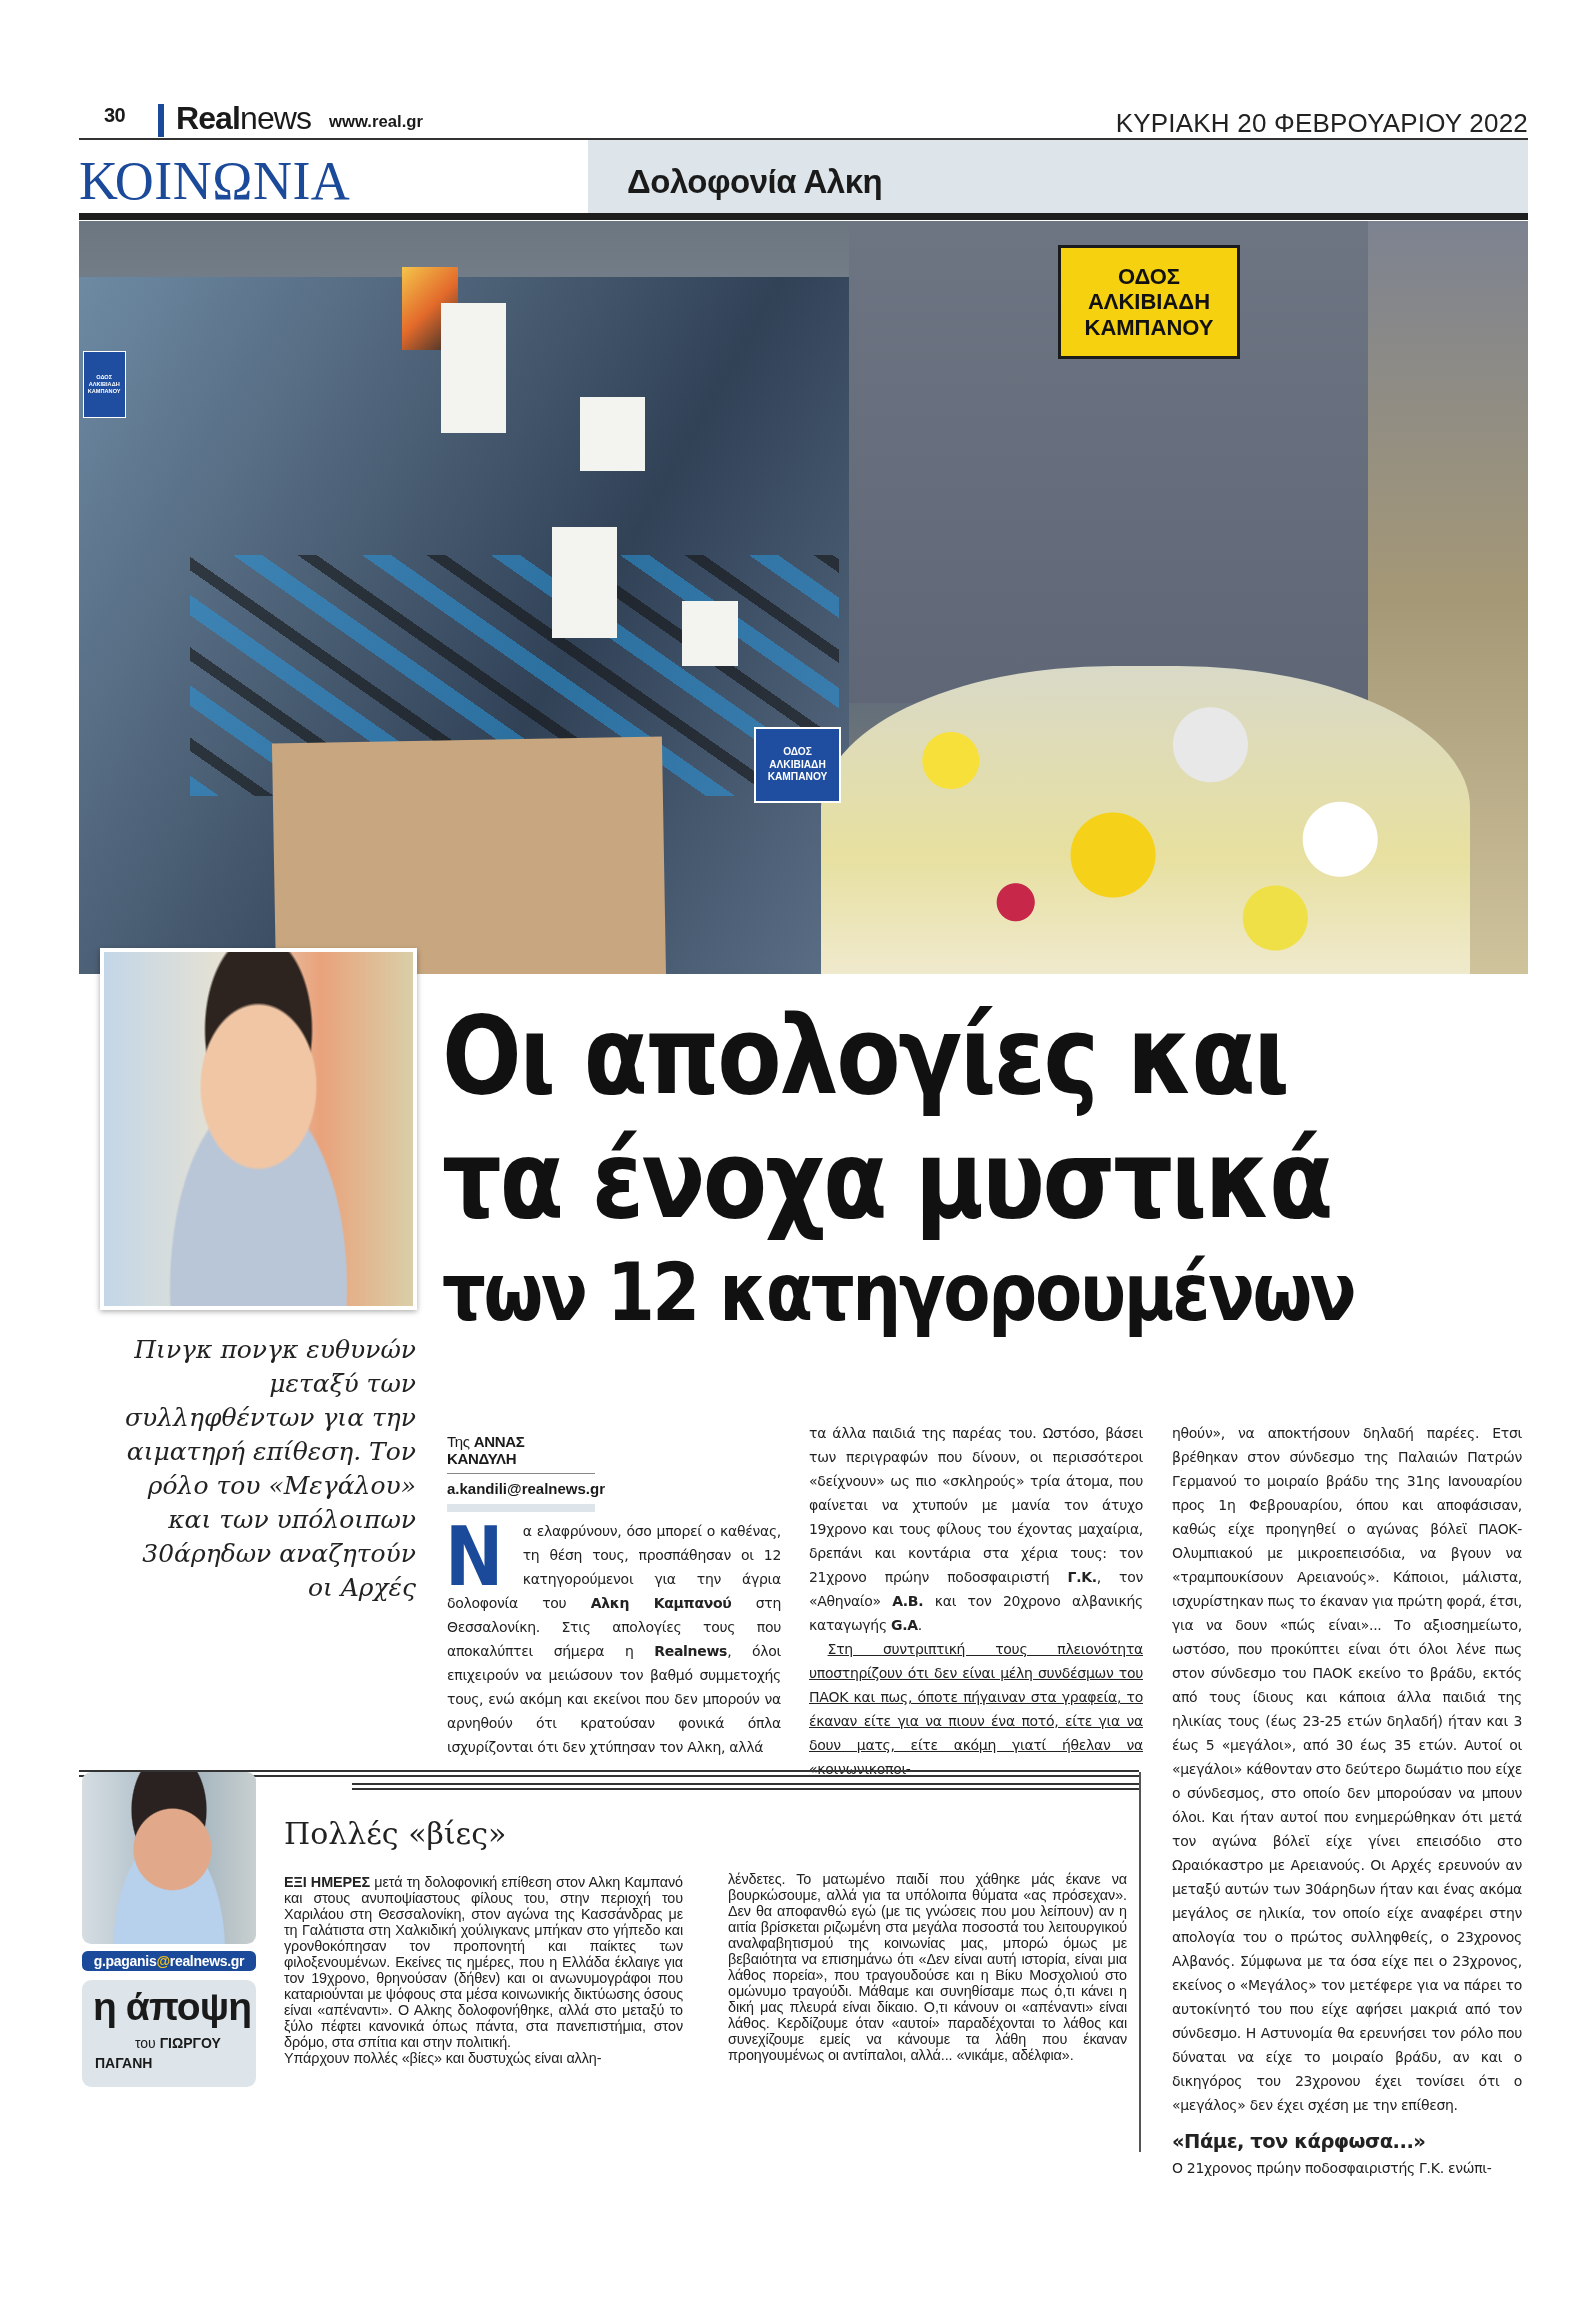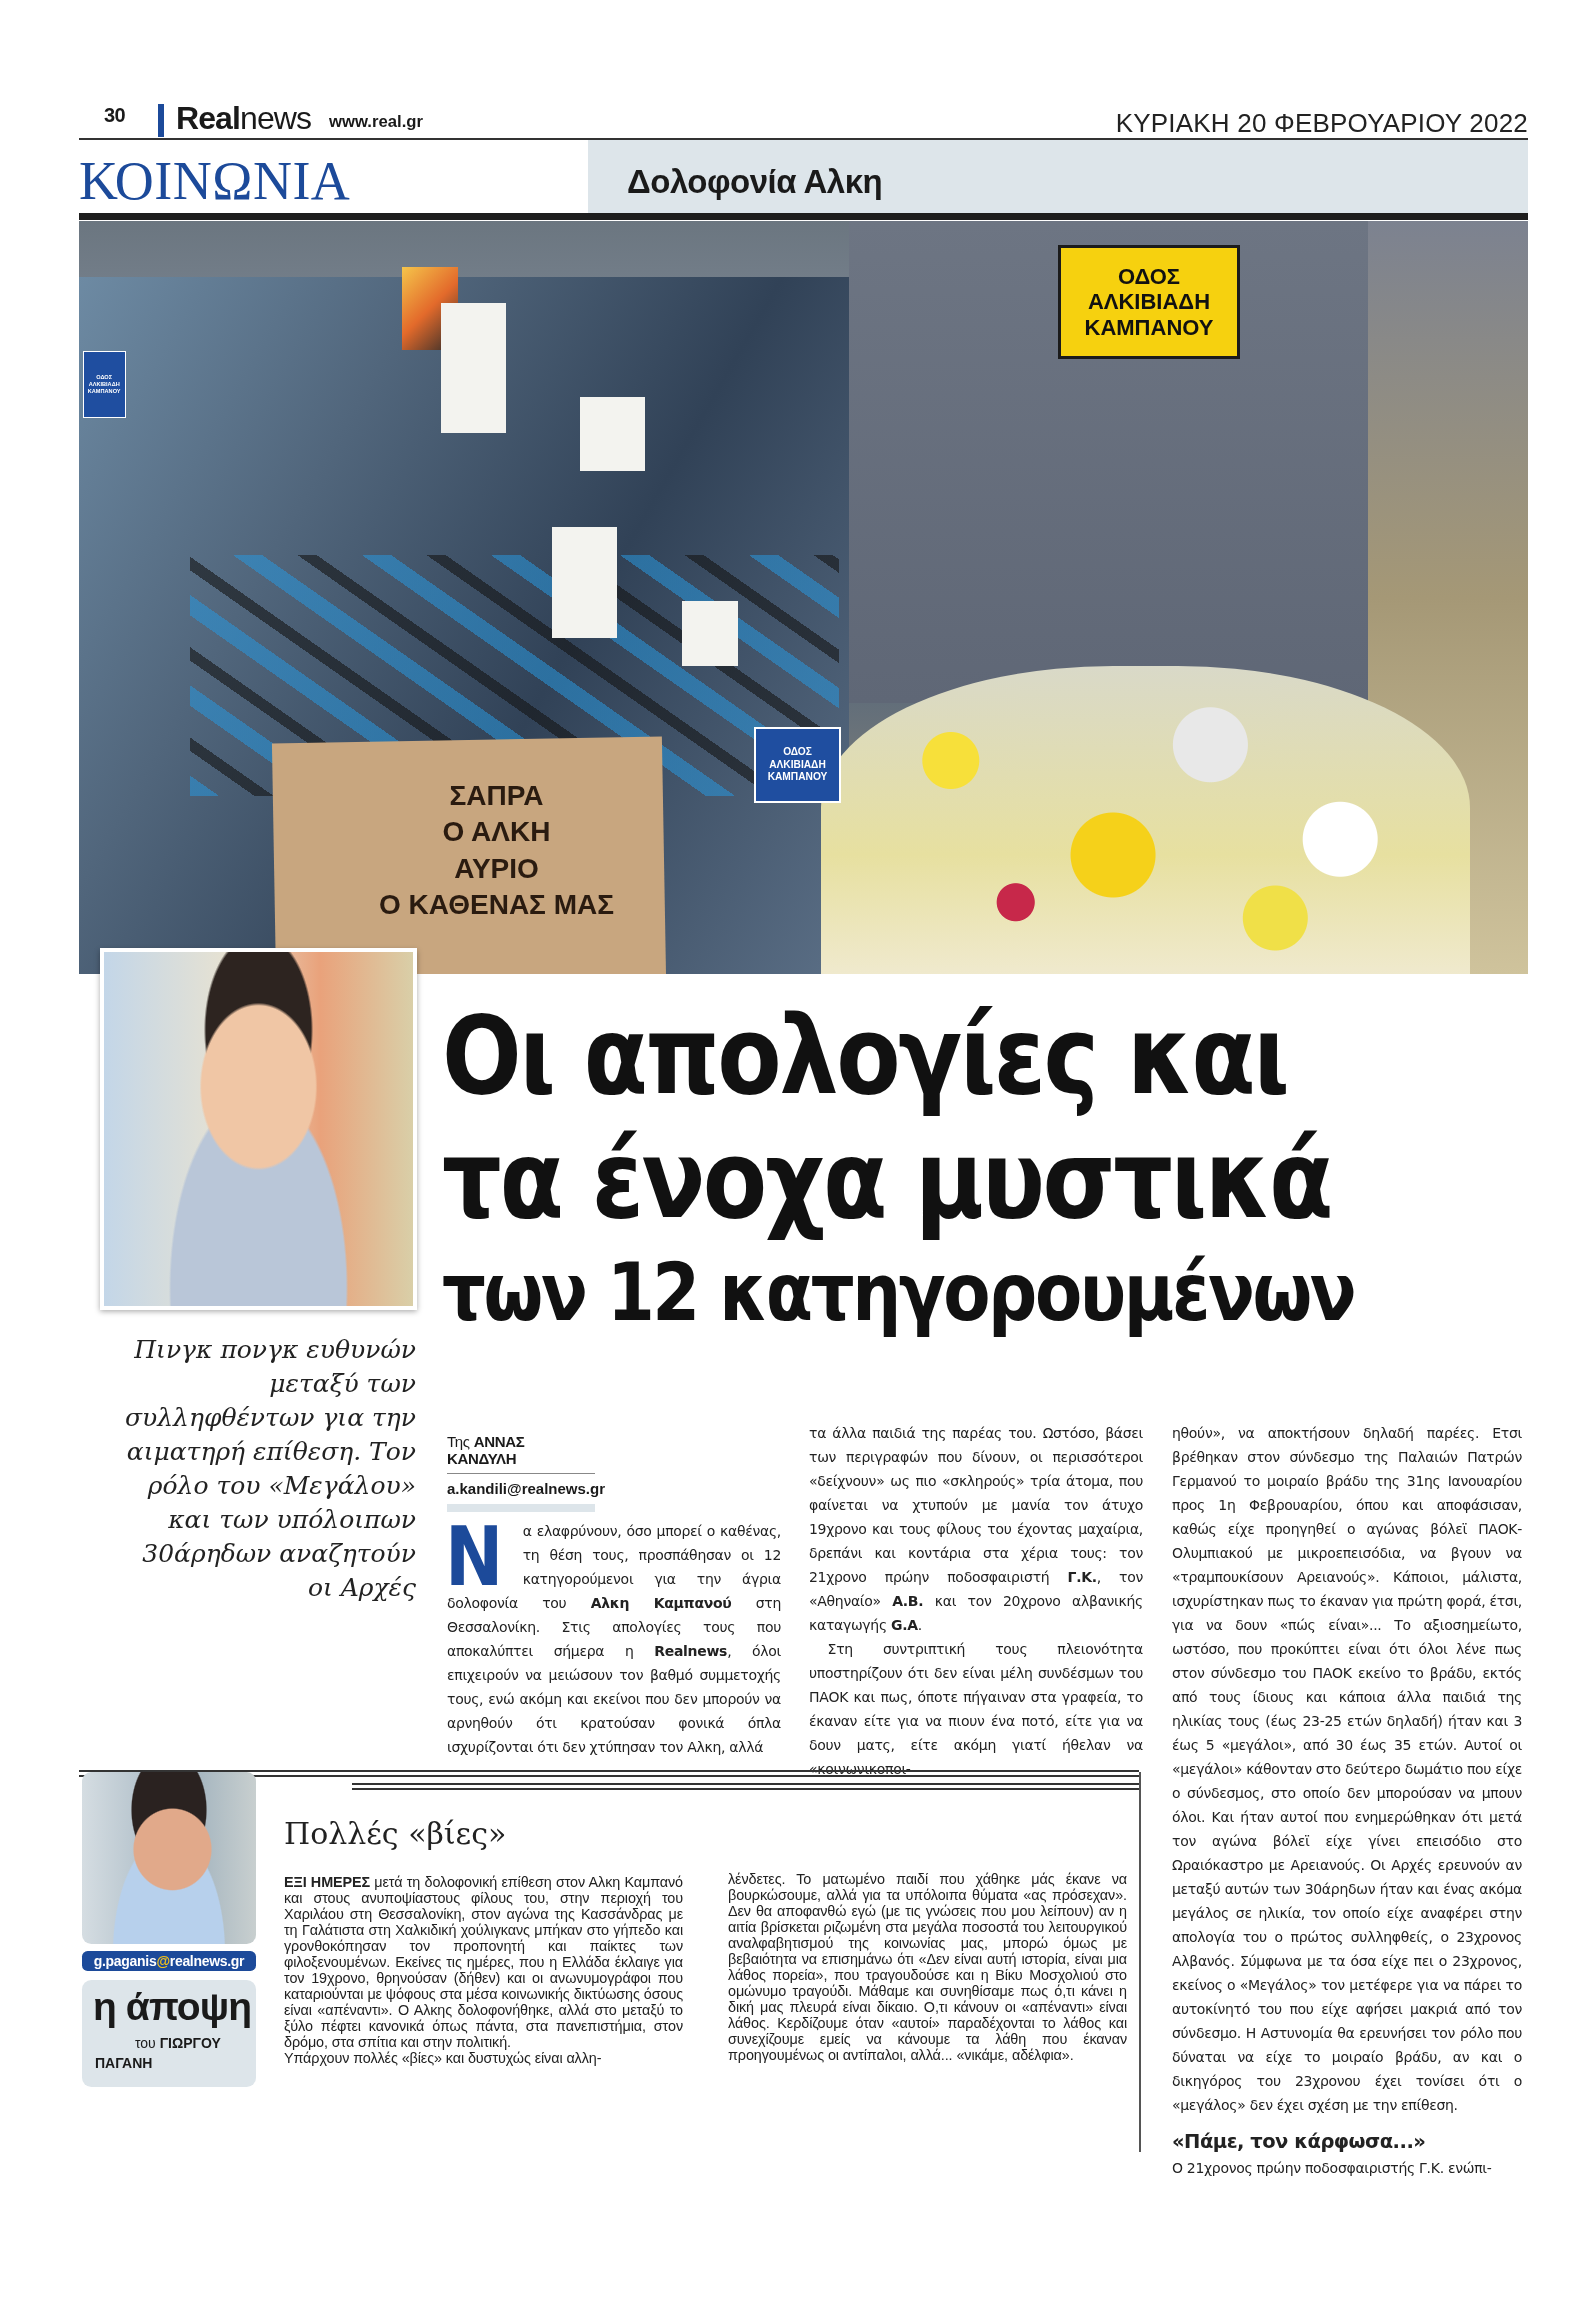--- a/index.html
+++ b/index.html
@@ -75,21 +75,21 @@
   .byline .rule{height:1.9px;background:#888;margin:5.6px 0 5.6px;}
   .byline .email{font-weight:bold;font-size:15px;}
   .byline .bar{height:7.4px;background:#dde5ea;margin-top:7.4px;}
 
   .col{font-family:"DejaVu Sans",sans-serif;font-size:14px;line-height:24px;color:#222;text-align:justify;letter-spacing:-0.3px;}
   .col p{margin:0;}
   .col1{left:447px;top:1519px;width:334px;}
   .col2{left:809px;top:1421px;width:334px;}
   .col3{left:1172px;top:1421px;width:350px;}
   .dropcap{float:left;font-family:"DejaVu Sans",sans-serif;font-weight:bold;color:#1c4a9a;font-size:82px;line-height:67px;margin:3.7px 9.3px 0 -1.9px;transform:scaleX(.85);transform-origin:left;}
-  .indent{text-indent:18.6px;}
+  .indent{text-indent:18.6px;text-decoration:underline;}
   .subhead{font-family:"DejaVu Sans",sans-serif;font-weight:bold;font-size:19.5px;line-height:28px;margin-top:11px;letter-spacing:-0.5px;}
 
   .sep-rule{left:79px;height:1.9px;background:#333;}
   .dbl{left:352px;width:787px;height:1.9px;background:#333;}
   .vrule{left:1139px;top:1772px;width:1.9px;height:380px;background:#555;}
 
   
   .op-photo{left:82px;top:1772px;width:174px;height:172px;border-radius:9.3px;overflow:hidden;
     background:radial-gradient(ellipse at 52% 45%,#e1a98a 0 30%,transparent 31%),
                radial-gradient(ellipse at 50% 22%,#2a2220 0 30%,transparent 31%),
@@ -127,26 +127,20 @@
   <div class="abs glass"></div>
   <div class="abs wall"></div>
   <div class="abs rightwall"></div>
   <div class="abs graffiti"></div>
   <div class="abs poster"></div>
   <div class="abs note" style="left:362px;top:82px;width:65px;height:130px;"></div>
   <div class="abs note" style="left:501px;top:176px;width:65px;height:74px;"></div>
   <div class="abs note" style="left:473px;top:306px;width:65px;height:111px;"></div>
   <div class="abs note" style="left:603px;top:380px;width:56px;height:65px;"></div>
   <div class="abs board"></div>
-  <div class="abs board-text">
-    <div>ΣΑΠΡΑ</div>
-    <div>Ο ΑΛΚΗ</div>
-    <div>ΑΥΡΙΟ</div>
-    <div>Ο ΚΑΘΕΝΑΣ ΜΑΣ</div>
-  </div>
   <div class="abs flowers"></div>
   <div class="abs sign">
     <div>ΟΔΟΣ</div>
     <div>ΑΛΚΙΒΙΑΔΗ</div>
     <div>ΚΑΜΠΑΝΟΥ</div>
   </div>
   <div class="abs sign2">
     <div>ΟΔΟΣ</div>
     <div>ΑΛΚΙΒΙΑΔΗ</div>
     <div>ΚΑΜΠΑΝΟΥ</div>

